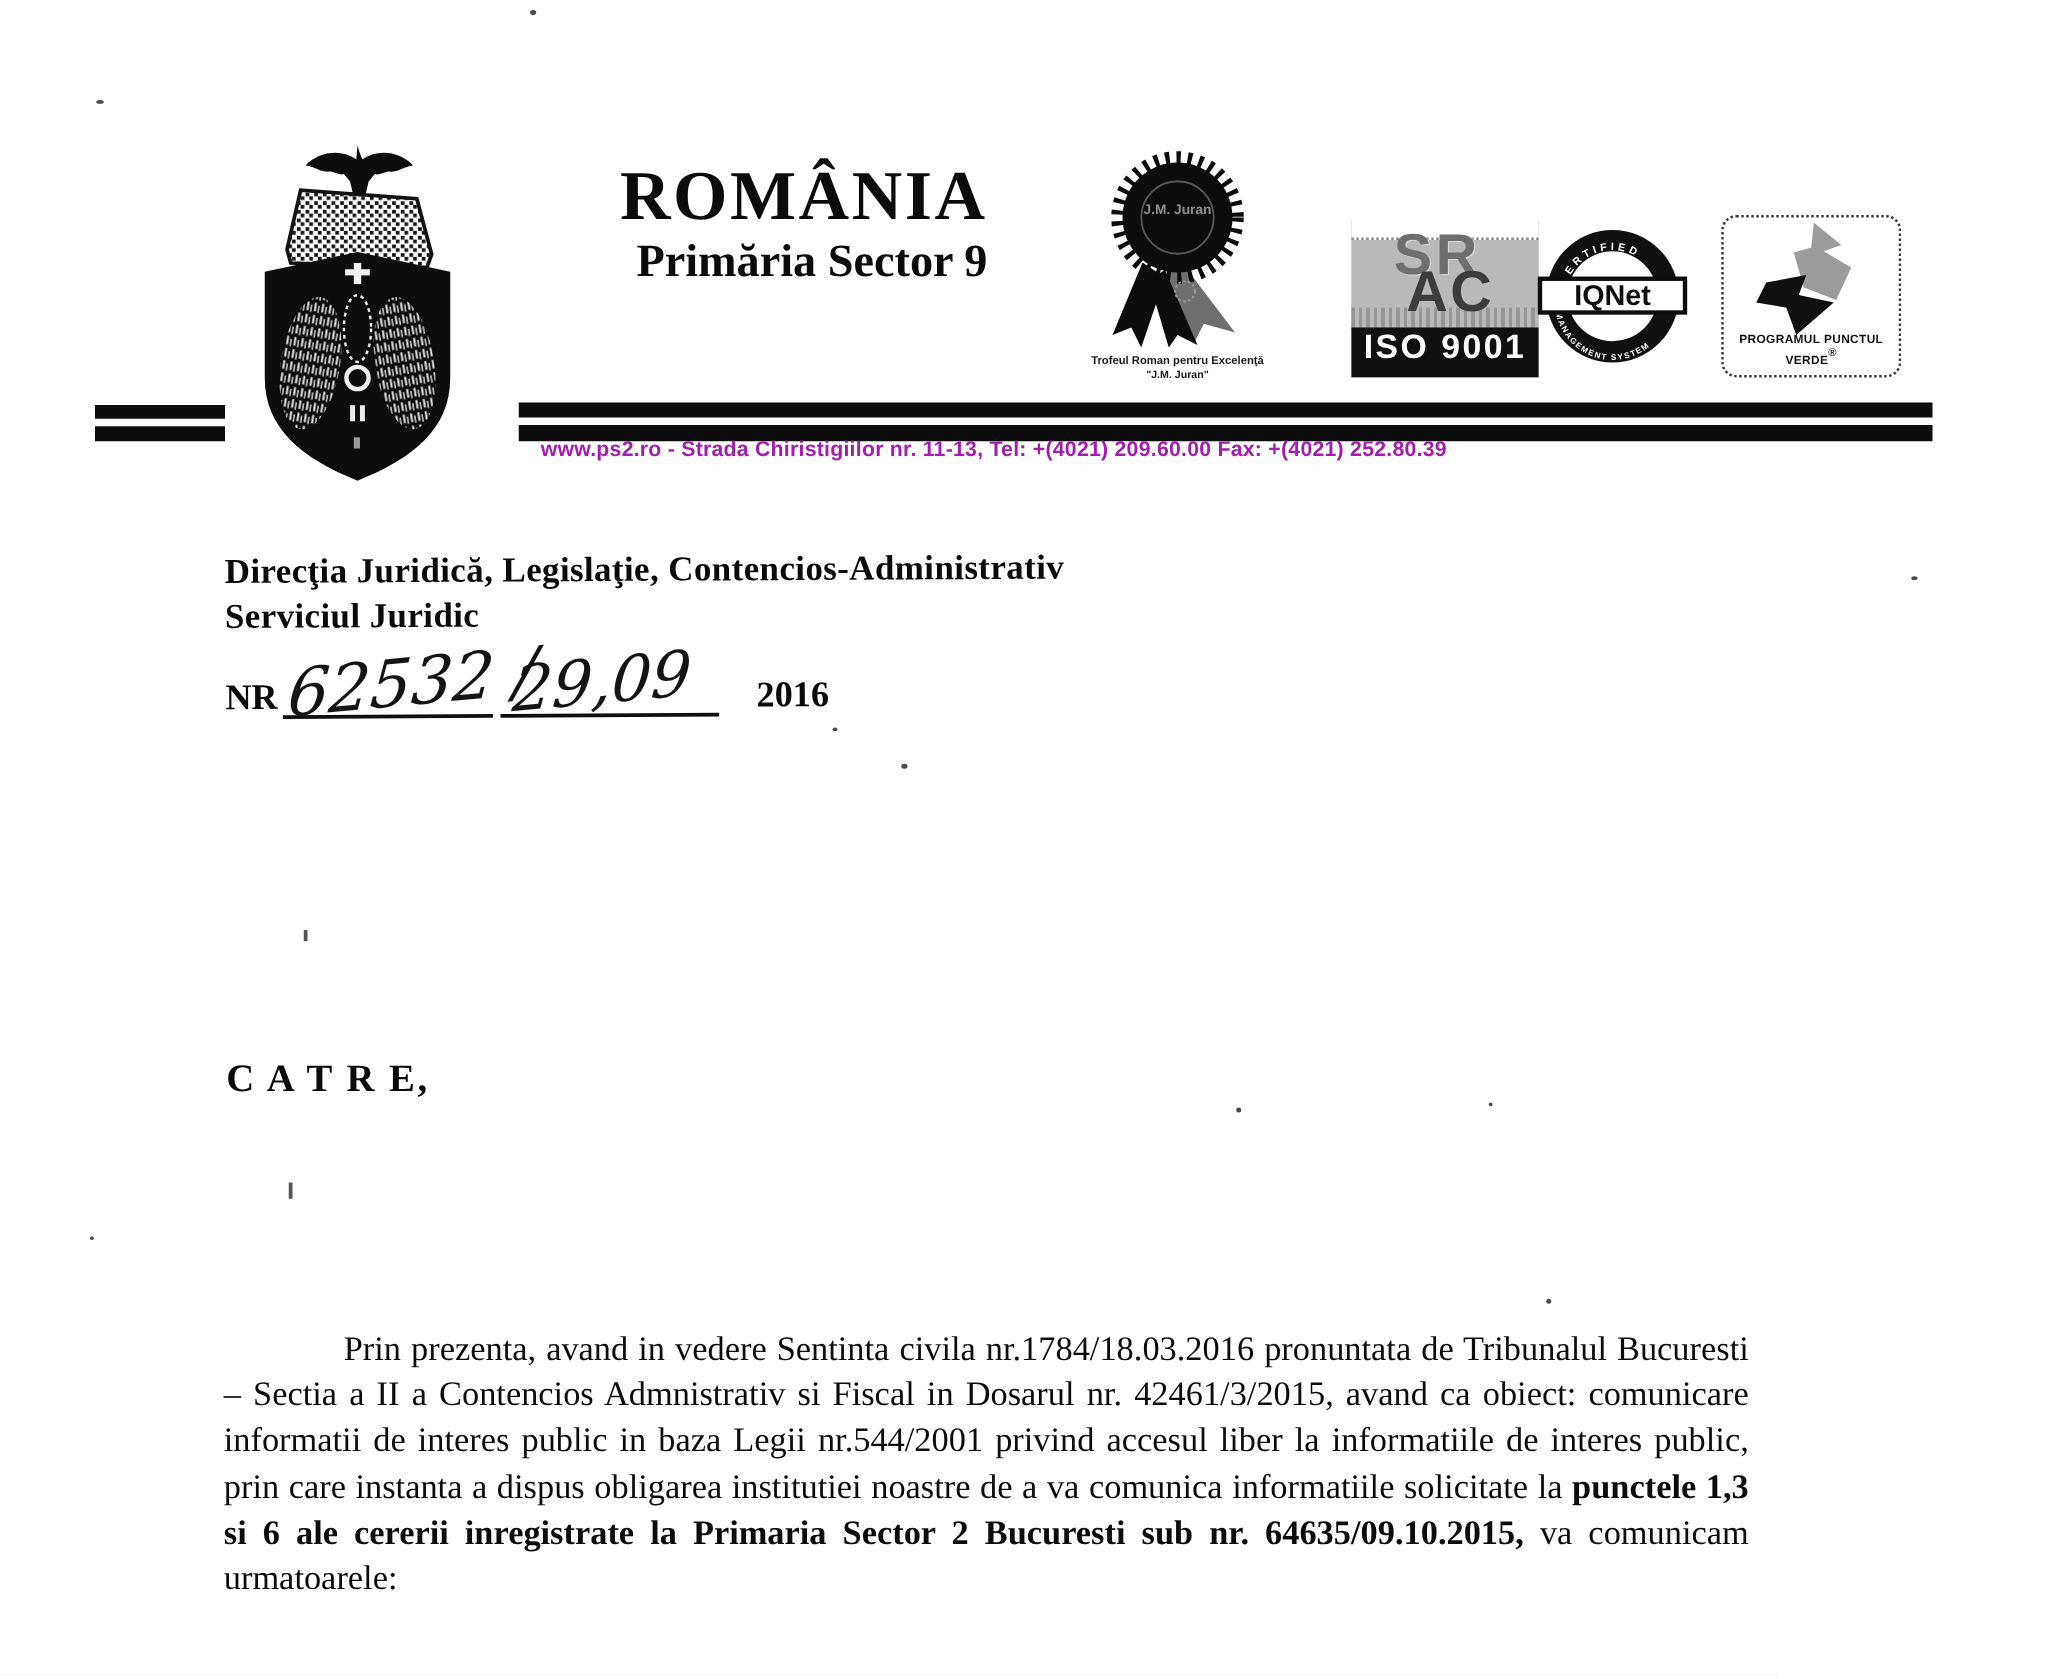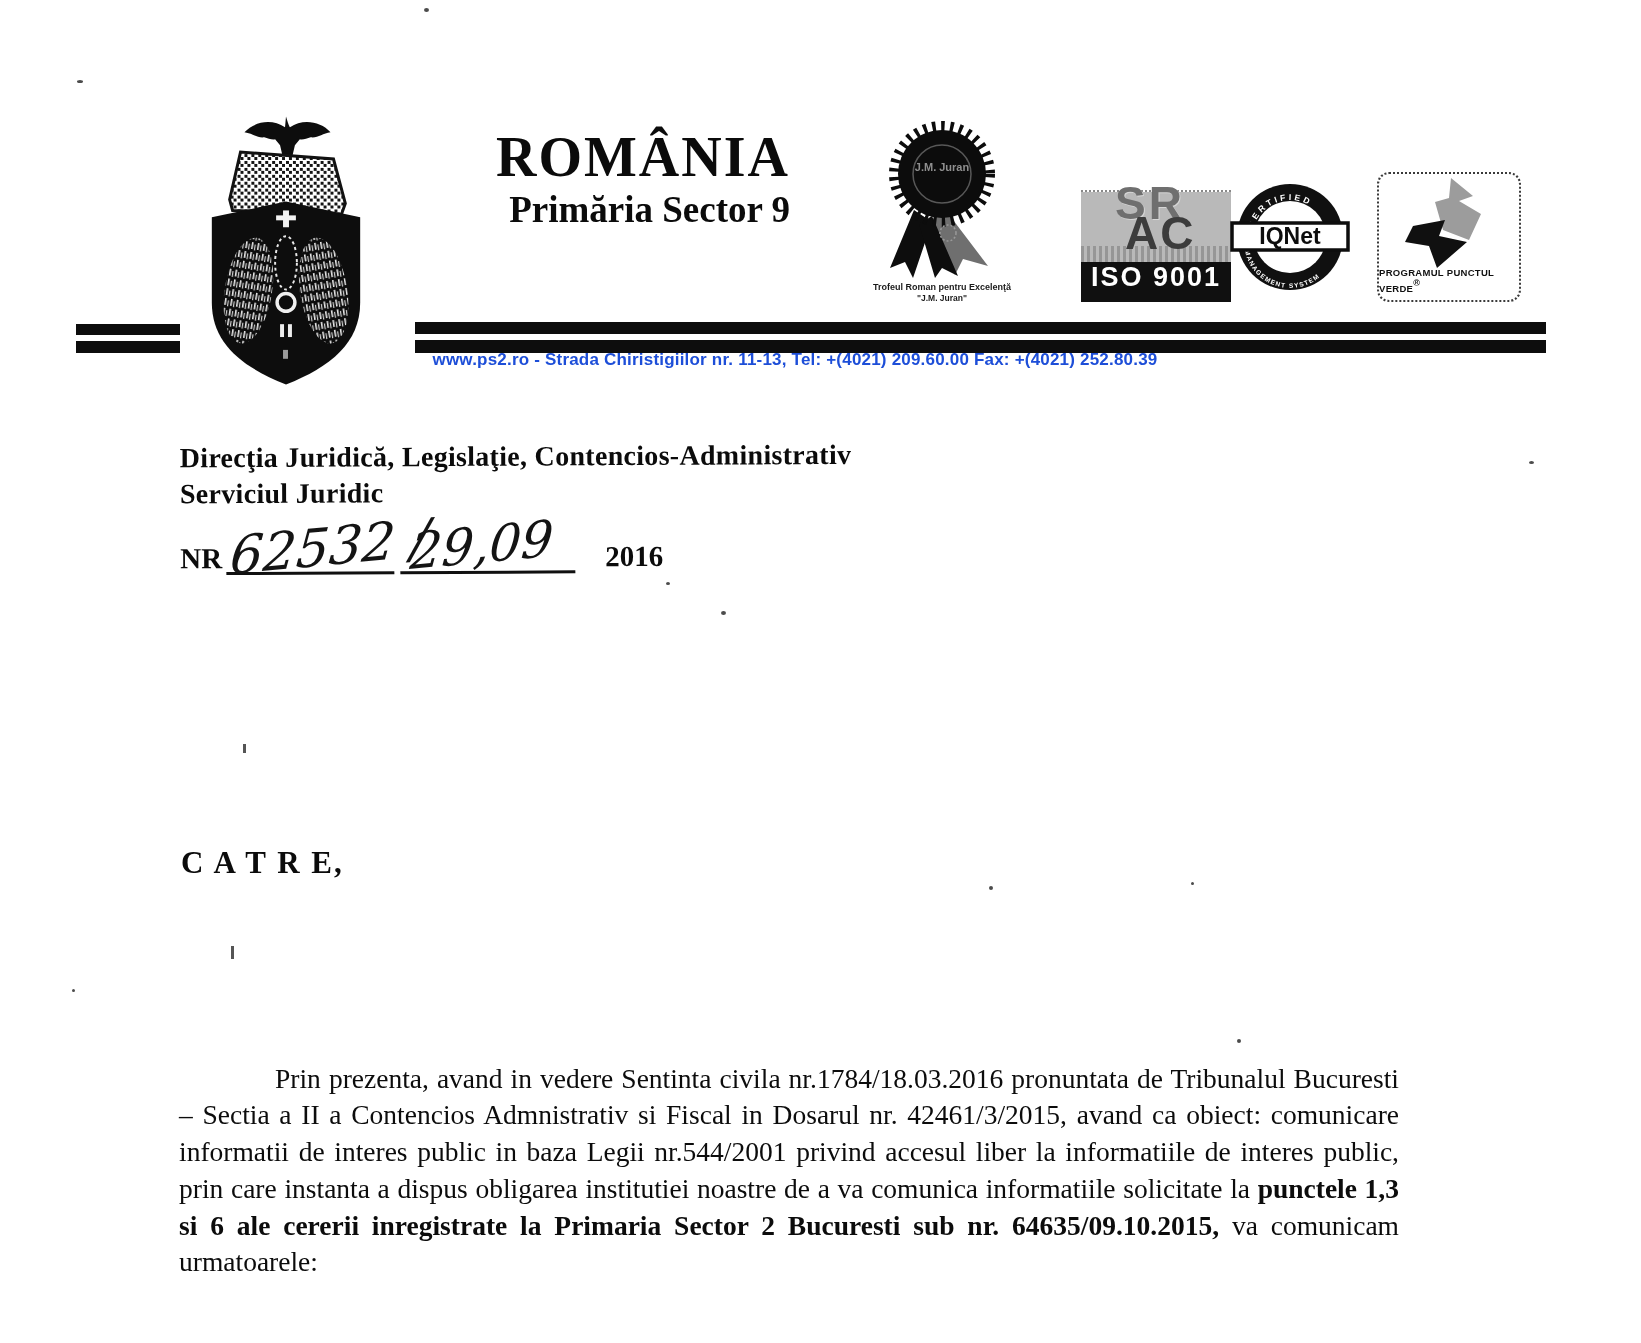--- a/index.html
+++ b/index.html
@@ -19,21 +19,21 @@
   
   .coa{left:196px;top:112px;width:180px;height:276px;}
 
   
   .rule{background:#0d0d0d;position:absolute;}
 
   
   .contact{
     left:430px;top:350px;width:730px;text-align:center;
     font-family:"Liberation Sans",sans-serif;font-size:17px;font-weight:700;
-    letter-spacing:0.2px;color:#1d4ed8;
+    letter-spacing:0.2px;color:#a21caf;
   }
 
   
   .juran{left:862px;top:118px;width:160px;text-align:center;}
   .juran .cap1{font-family:"Liberation Sans",sans-serif;font-size:9px;font-weight:700;color:#1a1a1a;line-height:11px;}
   .juran .cap2{font-family:"Liberation Sans",sans-serif;font-size:8.5px;font-weight:700;color:#1a1a1a;line-height:10px;}
 
   
   .srac{left:1081px;top:176px;width:150px;height:126px;background:#b9b9b9;overflow:hidden;}
   .srac::before{content:"";position:absolute;left:0;top:0;right:0;height:14px;background:#fff;
@@ -47,21 +47,21 @@
   .srac .band{position:absolute;left:0;bottom:0;width:100%;height:40px;background:#101010;
     display:flex;justify-content:center;z-index:3;}
   .srac .band span{font-family:"Liberation Sans",sans-serif;font-size:27px;font-weight:700;
     color:#fff;letter-spacing:2px;}
 
   
   .iqnet{left:1228px;top:176px;width:124px;height:124px;}
 
   
   .verde{left:1377px;top:172px;width:144px;height:130px;border:2px dotted #3a3a3a;border-radius:12px;box-sizing:border-box;}
-  .verde .cap{position:absolute;left:0;bottom:6px;width:100%;
+  .verde .cap{position:absolute;left:0;bottom:6px;width:100%;text-align:center;
     font-family:"Liberation Sans",sans-serif;font-size:9.5px;font-weight:800;color:#101010;letter-spacing:.3px;}
   .verde .reg{font-size:9px;vertical-align:6px;}
 
   
   .refblock{left:180px;top:438px;width:900px;transform:rotate(-0.3deg);}
   .refline{font-size:28px;font-weight:bold;line-height:36px;letter-spacing:.3px;}
   .nrrow{display:flex;align-items:flex-end;margin-top:4px;}
   .nrlabel,.nryear{font-size:29px;font-weight:bold;line-height:34px;}
   .uline{display:inline-block;border-bottom:3px solid #101010;height:56px;position:relative;}
   .u1{width:168px;margin-left:4px;}

